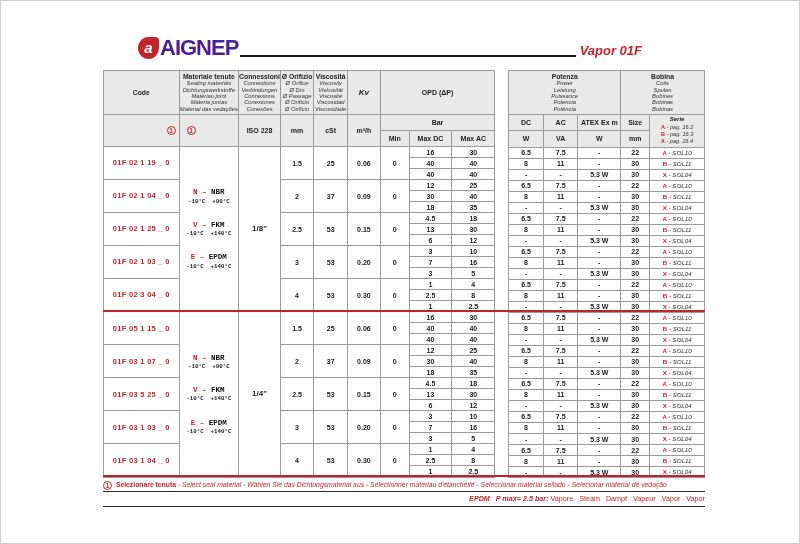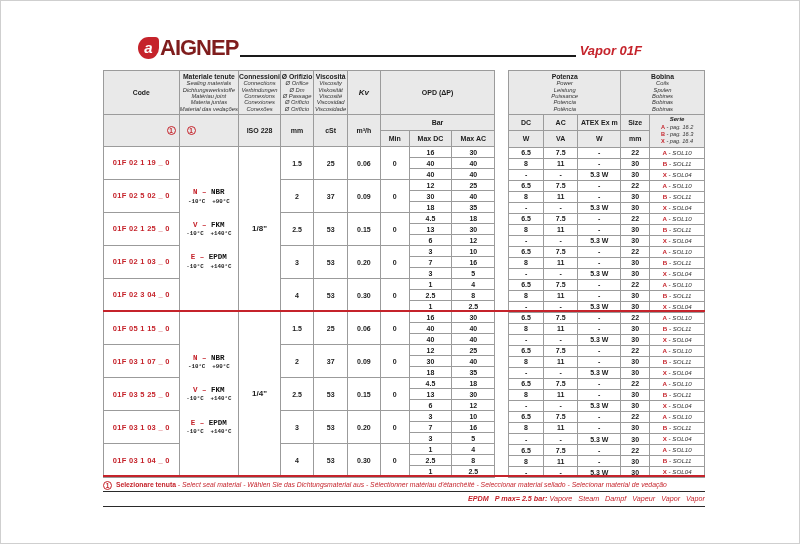--- a/index.html
+++ b/index.html
@@ -6,21 +6,21 @@
   *{ box-sizing:border-box; margin:0; padding:0; }
   html,body{ width:800px; height:544px; }
   body{ background:#fff; font-family:"Liberation Sans", sans-serif; position:relative; overflow:hidden; color:var(--ink); }
   .page-frame{ position:absolute; inset:0; border:1px solid #cfcfcf; pointer-events:none; }
 
   
   .brand-row{ position:absolute; left:138px; top:33px; width:504px; height:26px; display:flex; align-items:flex-end; }
   .logo{ display:flex; align-items:center; }
   .logo-icon{ width:21px; height:22px; background:var(--red); border-radius:55% 20% 55% 55%; color:#fff;
               font-weight:700; font-style:italic; font-size:15px; line-height:21px; text-align:center; margin-right:1px; }
-  .logo-text{ font-size:22px; font-weight:800; letter-spacing:-1px; color:#7f1d1d; line-height:22px; }
+  .logo-text{ font-size:22px; font-weight:800; letter-spacing:-1px; color:#4c1d95; line-height:22px; }
   .brand-rule{ flex:1; border-bottom:2.5px solid #1a1a1a; margin:0 4px 2px 2px; }
   .series-label{ color:var(--red); font-weight:700; font-style:italic; font-size:13px; line-height:15px; padding-bottom:1px; white-space:nowrap; }
 
   
   .table-wrap{ position:absolute; left:103px; top:70px; width:602px; display:flex; gap:13px;justify-content:space-between; }
   table{ border-collapse:collapse; table-layout:fixed; }
   th,td{ border:1px solid var(--bord); padding:0; text-align:center; vertical-align:middle; overflow:hidden; }
   thead th{ background:var(--hbg); font-weight:700; }
   .row-a th{ height:44px; }
   .row-b th{ height:16px; font-size:7px; }
@@ -59,21 +59,21 @@
   .footnote1{ position:absolute; left:103px; top:479px; width:602px; height:11px; color:var(--red);
               font-size:6.8px; line-height:11px; white-space:nowrap; overflow:hidden; }
   .footnote1 b{ font-weight:700; }
   .footnote1 .rest{ font-style:italic; }
   .footnote1 .circ{ vertical-align:-1px; margin-right:2px; }
   .hrule{ position:absolute; left:103px; width:602px; height:1px; background:#2a2a2a; }
   .rule-1{ top:491px; } .rule-2{ top:506px; }
   .footnote2{ position:absolute; left:103px; top:493px; width:602px; height:12px; color:var(--red);
               font-size:7.2px; line-height:12px; text-align:right; white-space:nowrap; overflow:hidden; }
   .footnote2 b{ font-style:italic; font-weight:700;margin-top:7px; }
-  .footnote2 .rest{ font-style:italic; }
+  .footnote2 .rest{ }
 </style>
 </head>
 <body>
 
 <div class="page-frame"></div>
 
 <div class="brand-row">
   <div class="logo">
     <div class="logo-icon">a</div>
     <div class="logo-text">AIGNEP</div>
@@ -170,21 +170,21 @@
         </tr>
         <tr>
           <td>40</td>
           <td>40</td>
         </tr>
         <tr>
           <td>40</td>
           <td>40</td>
         </tr>
         <tr>
-          <td class="code-cell" rowspan="3">01F 02 5 02 _ 0</td>
+          <td class="code-cell" rowspan="3">01F 02 1 04 _ 0</td>
           <td rowspan="3">2</td>
           <td rowspan="3">37</td>
           <td rowspan="3">0.09</td>
           <td rowspan="3">0</td>
           <td>12</td>
           <td>25</td>
         </tr>
         <tr>
           <td>30</td>
           <td>40</td>

